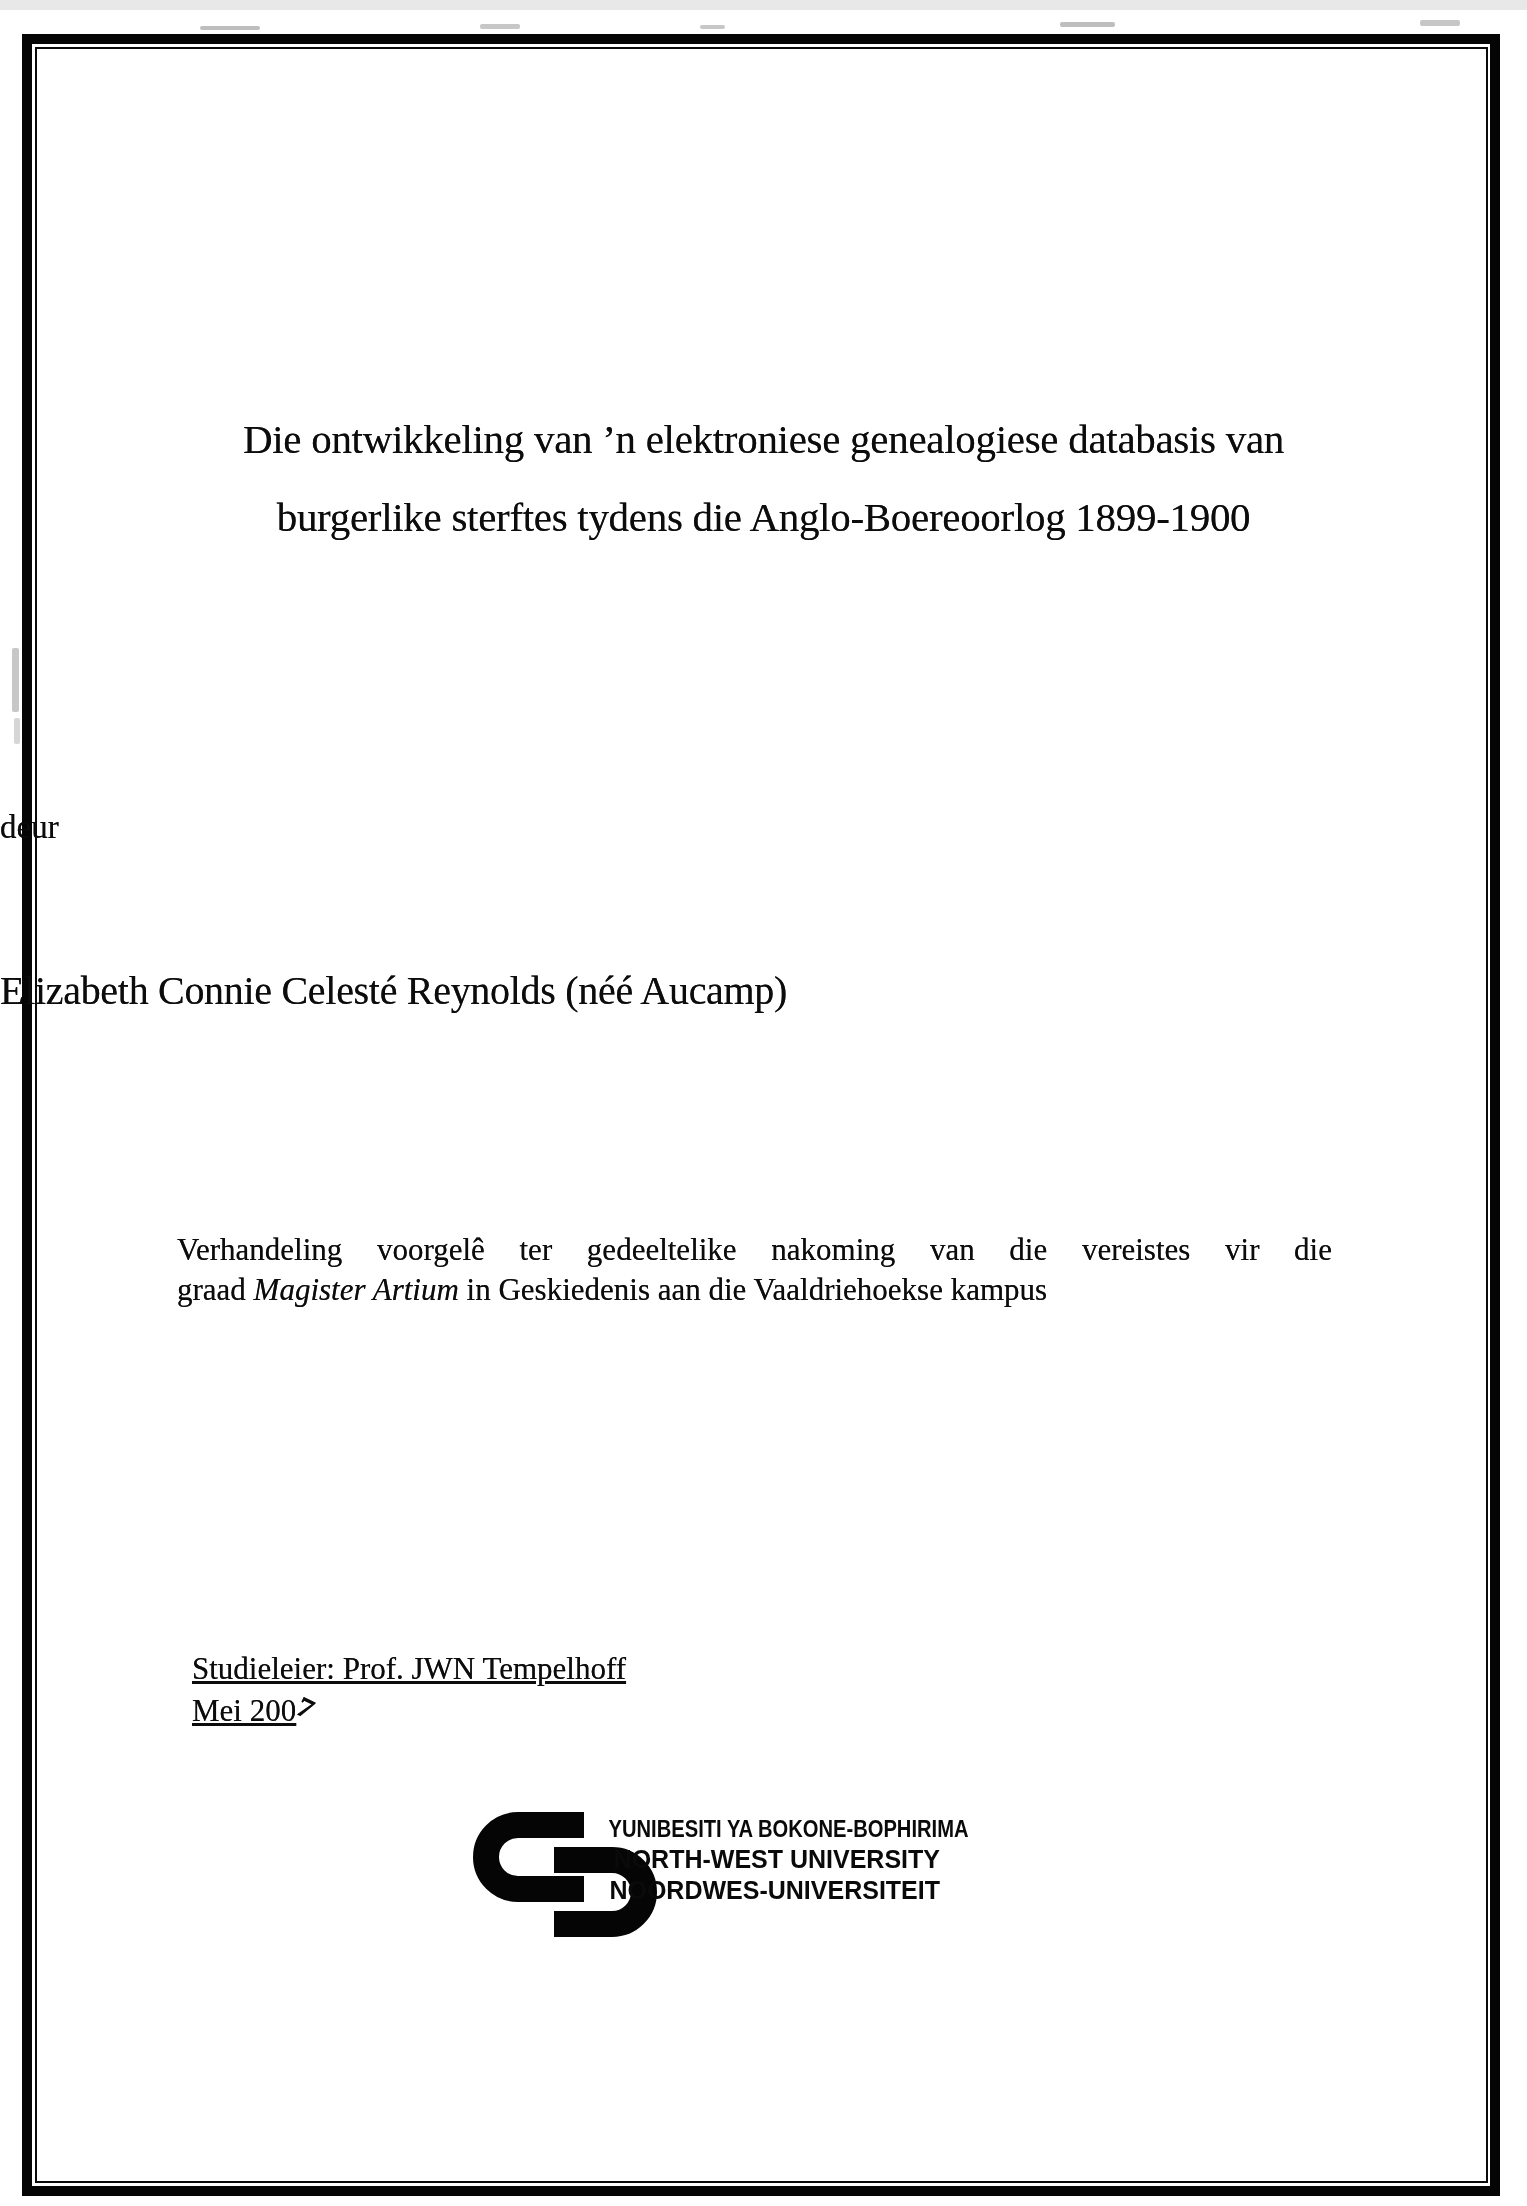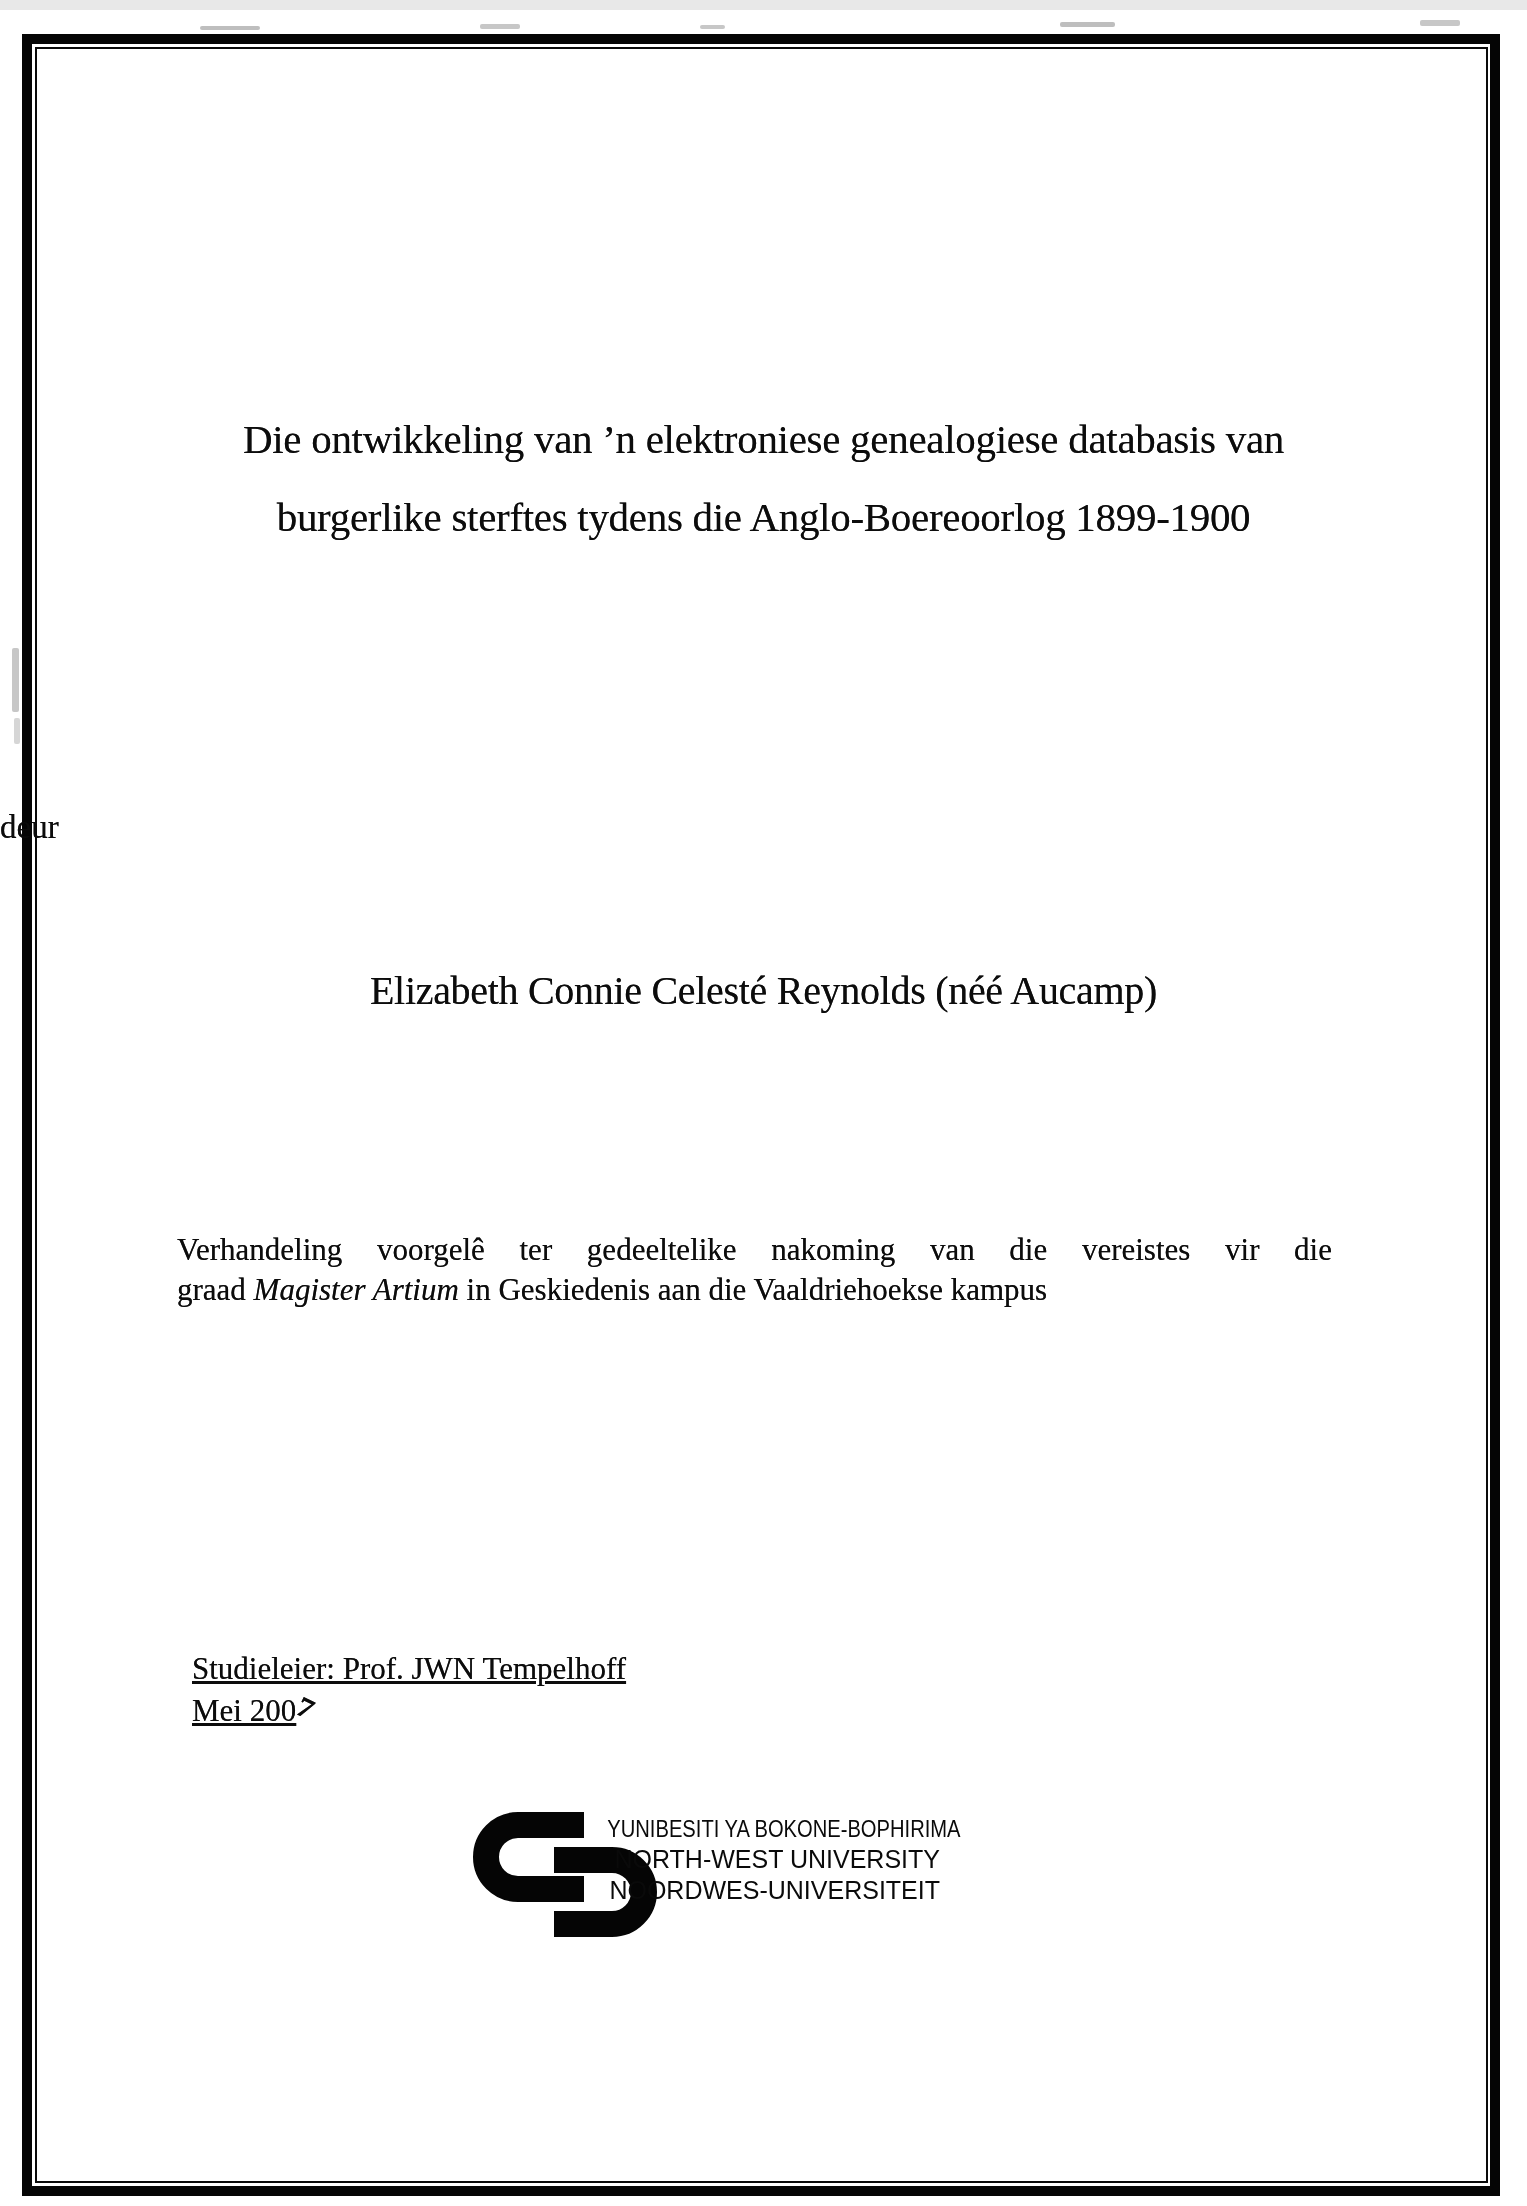--- a/index.html
+++ b/index.html
@@ -39,21 +39,20 @@
   }
   .byline {
     position: absolute;
     left: 0; right: 0; top: 795px;
     font-size: 33px;
     line-height: 44px;
   }
   .author {
     position: absolute;
     left: 0; right: 0; top: 950px;
-    text-align: center;
     font-size: 40px;
     line-height: 62px;
     letter-spacing: -0.3px;
   }
   .statement {
     position: absolute;
     left: 177px; top: 1220px;
     width: 1155px;
     font-size: 31px;
     line-height: 40px;
@@ -83,21 +82,21 @@
     position: absolute;
     left: 468px; top: 1802px;
     width: 194px; height: 125px;
   }
   .logo-text {
     position: absolute;
     left: 540px; top: 1803px;
     width: 400px;
     text-align: right;
     font-family: "Liberation Sans", sans-serif;
-    font-weight: normal;
+    font-weight: bold;
     font-size: 25px;
     line-height: 31px;
     color: #0a0a0a;
     white-space: nowrap;
   }
   .logo-text .l1 {
     display: inline-block;
     font-size: 24px;
     transform: scaleX(0.84);
     transform-origin: 100% 50%;

